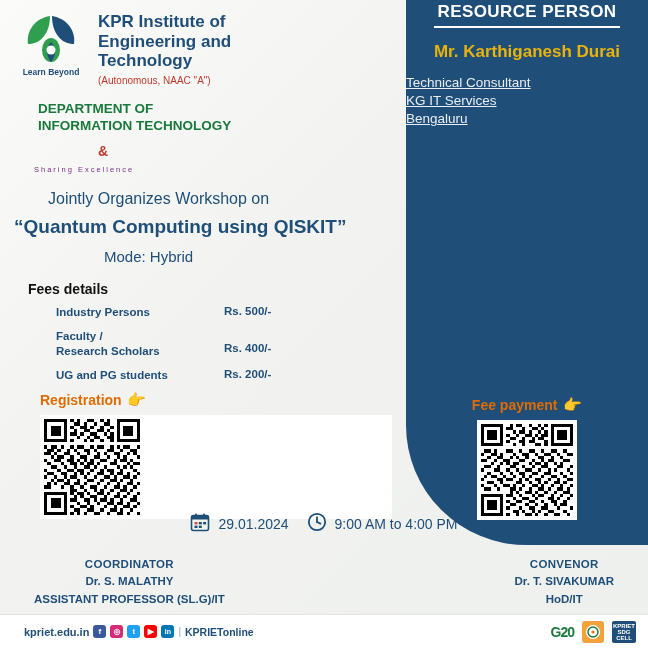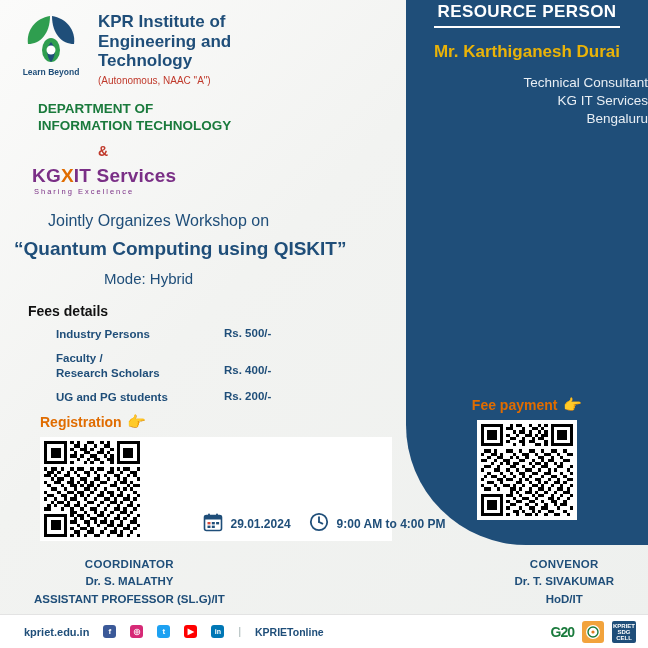--- a/index.html
+++ b/index.html
@@ -40,24 +40,25 @@
   }
   .rp-name {
     margin-top: 14px;
     text-align: center;
     color: #eab308;
     font-size: 17px;
     font-weight: bold;
   }
   .rp-sub {
     margin-top: 12px;
-    text-align: right;
+    text-align: left;
     color: #e8eef4;
     font-size: 13.5px;
     line-height: 1.35;
+    text-decoration: underline;
   }
   .photo-ring {
     position: absolute;
     left: 50%;
     transform: translateX(-50%);
     top: 168px;
     width: 186px; height: 186px;
     border-radius: 50%;
     background: #ffffff;
     padding: 4px;
@@ -136,40 +137,40 @@
   }
   .fee-pay .label { color:#e06c00; font-size:14px; font-weight:bold; display:flex; align-items:center; justify-content:center; gap:6px; }
   .fee-pay .qr-wrap { margin-top:6px; display:flex; justify-content:center; }
 
   
   .datetime {
     position:absolute; left:0; right:0; top:512px; z-index:5;
     display:flex; align-items:center; justify-content:center; gap:18px;
   }
   .dt-item { display:flex; align-items:center; gap:8px; }
-  .dt-text { color:#1f4e79; font-size:12px; font-weight:bold; }
+  .dt-text { color:#1f4e79; font-size:14px; font-weight:normal; }
 
   
   .footer-names {
     position:absolute; left:0; right:0; top:556px; z-index:5;
     display:flex; justify-content:space-between; padding:0 34px;
   }
   .fn-col { text-align:center; color:#1f4e79; font-size:11.5px; line-height:1.5; }
   .fn-col .role { font-weight:bold; letter-spacing:.3px; }
   .fn-col .nm { font-weight:bold; }
   .fn-col .desig { font-weight:bold; }
 
   
   .bottombar {
     position:absolute; left:0; right:0; bottom:0; height:34px; z-index:6;
     background:#ffffff; border-top:1px solid #e3e3e3;
     display:flex; align-items:center; justify-content:space-between;
     padding:0 12px;
   }
-  .bb-left { display:flex; align-items:center; gap:14px;padding-left:12px; }
+  .bb-left { display:flex; align-items:center; gap:4px;padding-left:12px; }
   .bb-site { color:#1f4e79; font-size:11px; font-weight:bold; }
   .soc { width:13px; height:13px; border-radius:3px; display:inline-flex; align-items:center; justify-content:center; color:#fff; font-size:8px; font-weight:bold; }
   .bb-handle { color:#1f4e79; font-size:10.5px; font-weight:bold; }
   .bb-sep { color:#9aa; font-size:10px; }
   .bb-right { display:flex; align-items:center; gap:8px; }
   .g20 { font-size:14px; font-weight:bold; color:#1a7a3c; letter-spacing:-1px; }
   .emblem { width:22px; height:22px; border-radius:3px; background:#f2a33c; display:flex; align-items:center; justify-content:center; }
   .sdg { width:24px; height:22px; border-radius:2px; background:#1f4e79; color:#fff; font-size:6px; line-height:1.05; text-align:center; padding-top:2px; font-weight:bold; }
   .hand { font-size:15px; }
 </style>
@@ -231,23 +232,20 @@
     </div>
 
     <div class="dept">
       <div>DEPARTMENT OF</div>
       <div>INFORMATION TECHNOLOGY</div>
     </div>
 
     <div class="amp">&amp;</div>
 
     <div class="kgit">
-      <div class="main">
-        <span>KG</span><span class="x">X</span><span>IT Services</span>
-      </div>
       <div class="tag">Sharing Excellence</div>
     </div>
 
     <div class="jointly">Jointly Organizes Workshop on</div>
     <div class="topic">“Quantum Computing using QISKIT”</div>
     <div class="mode">Mode: Hybrid</div>
 
     <div class="fees-title">Fees details</div>
     <div class="fees-table">
       <div class="fee-row">

